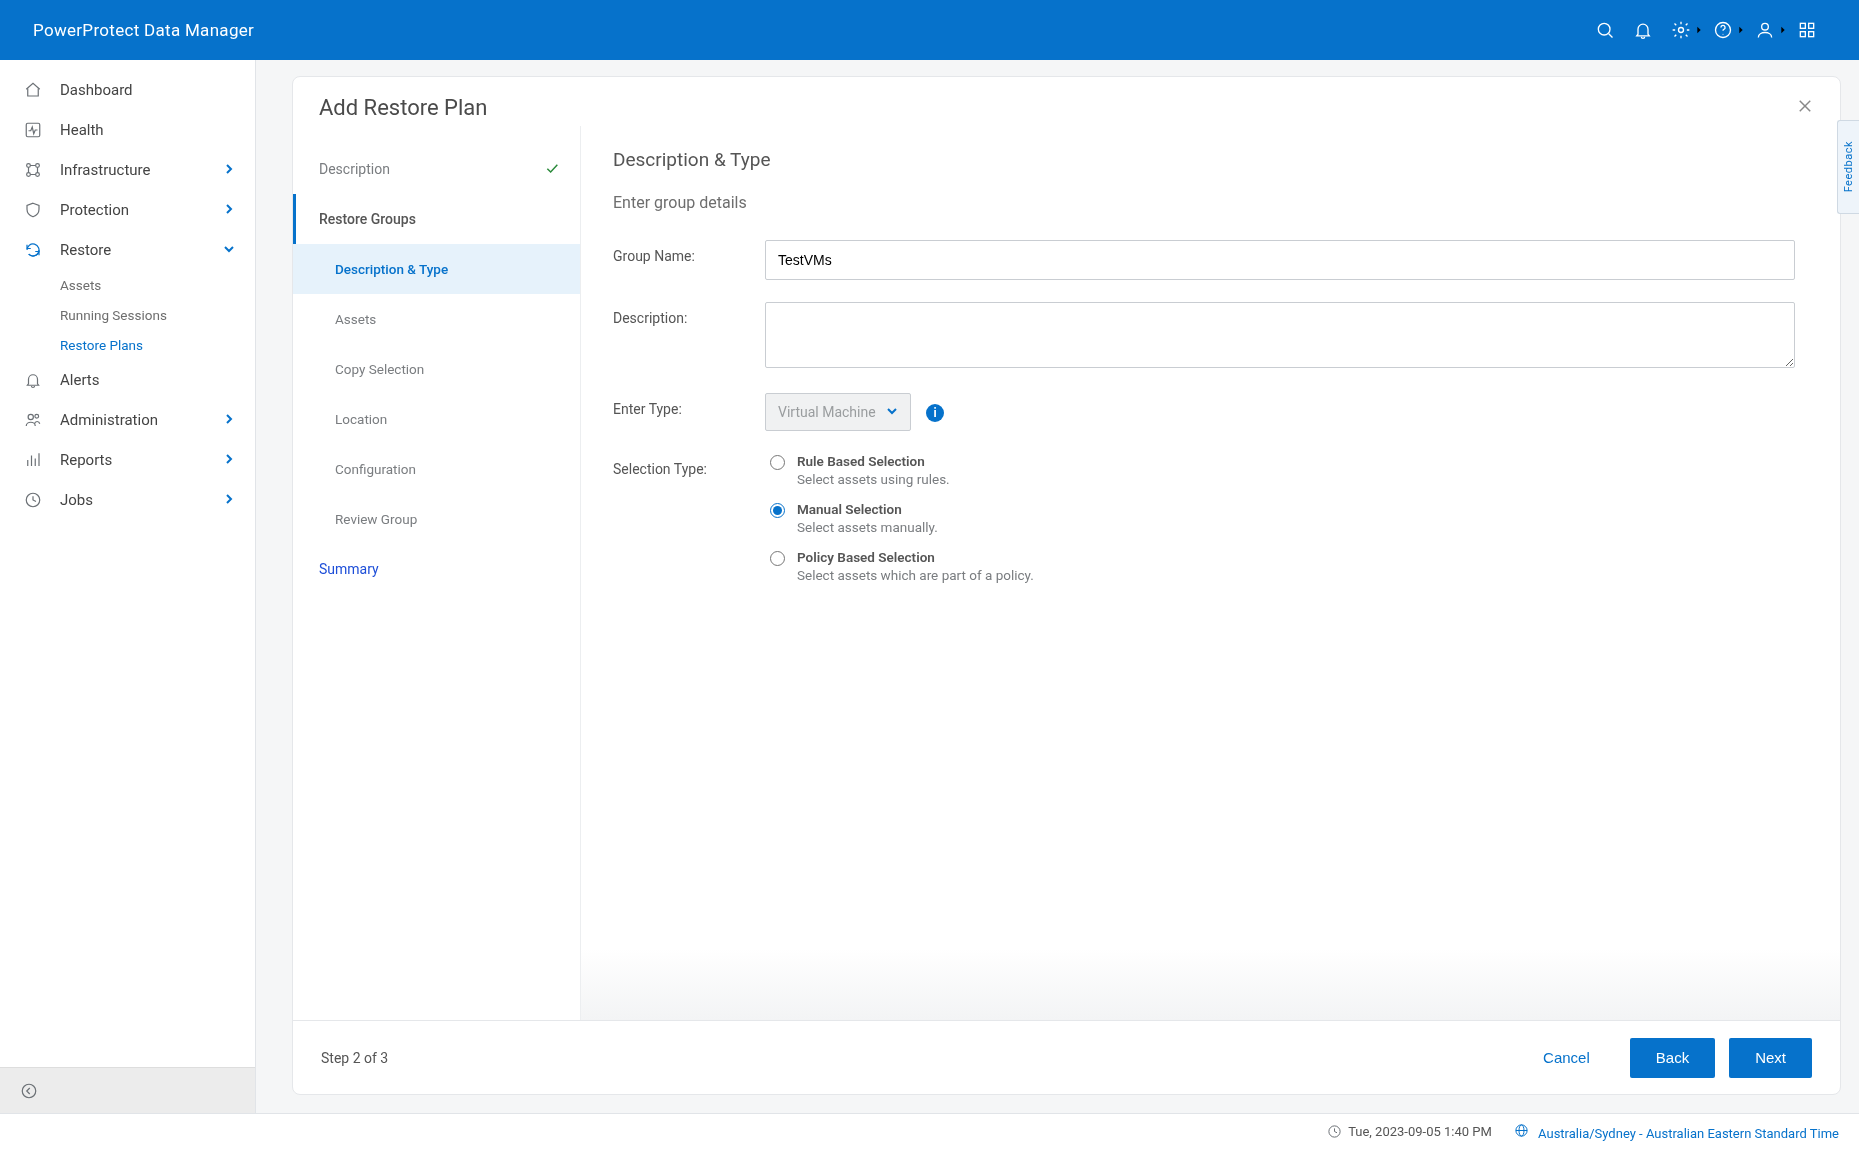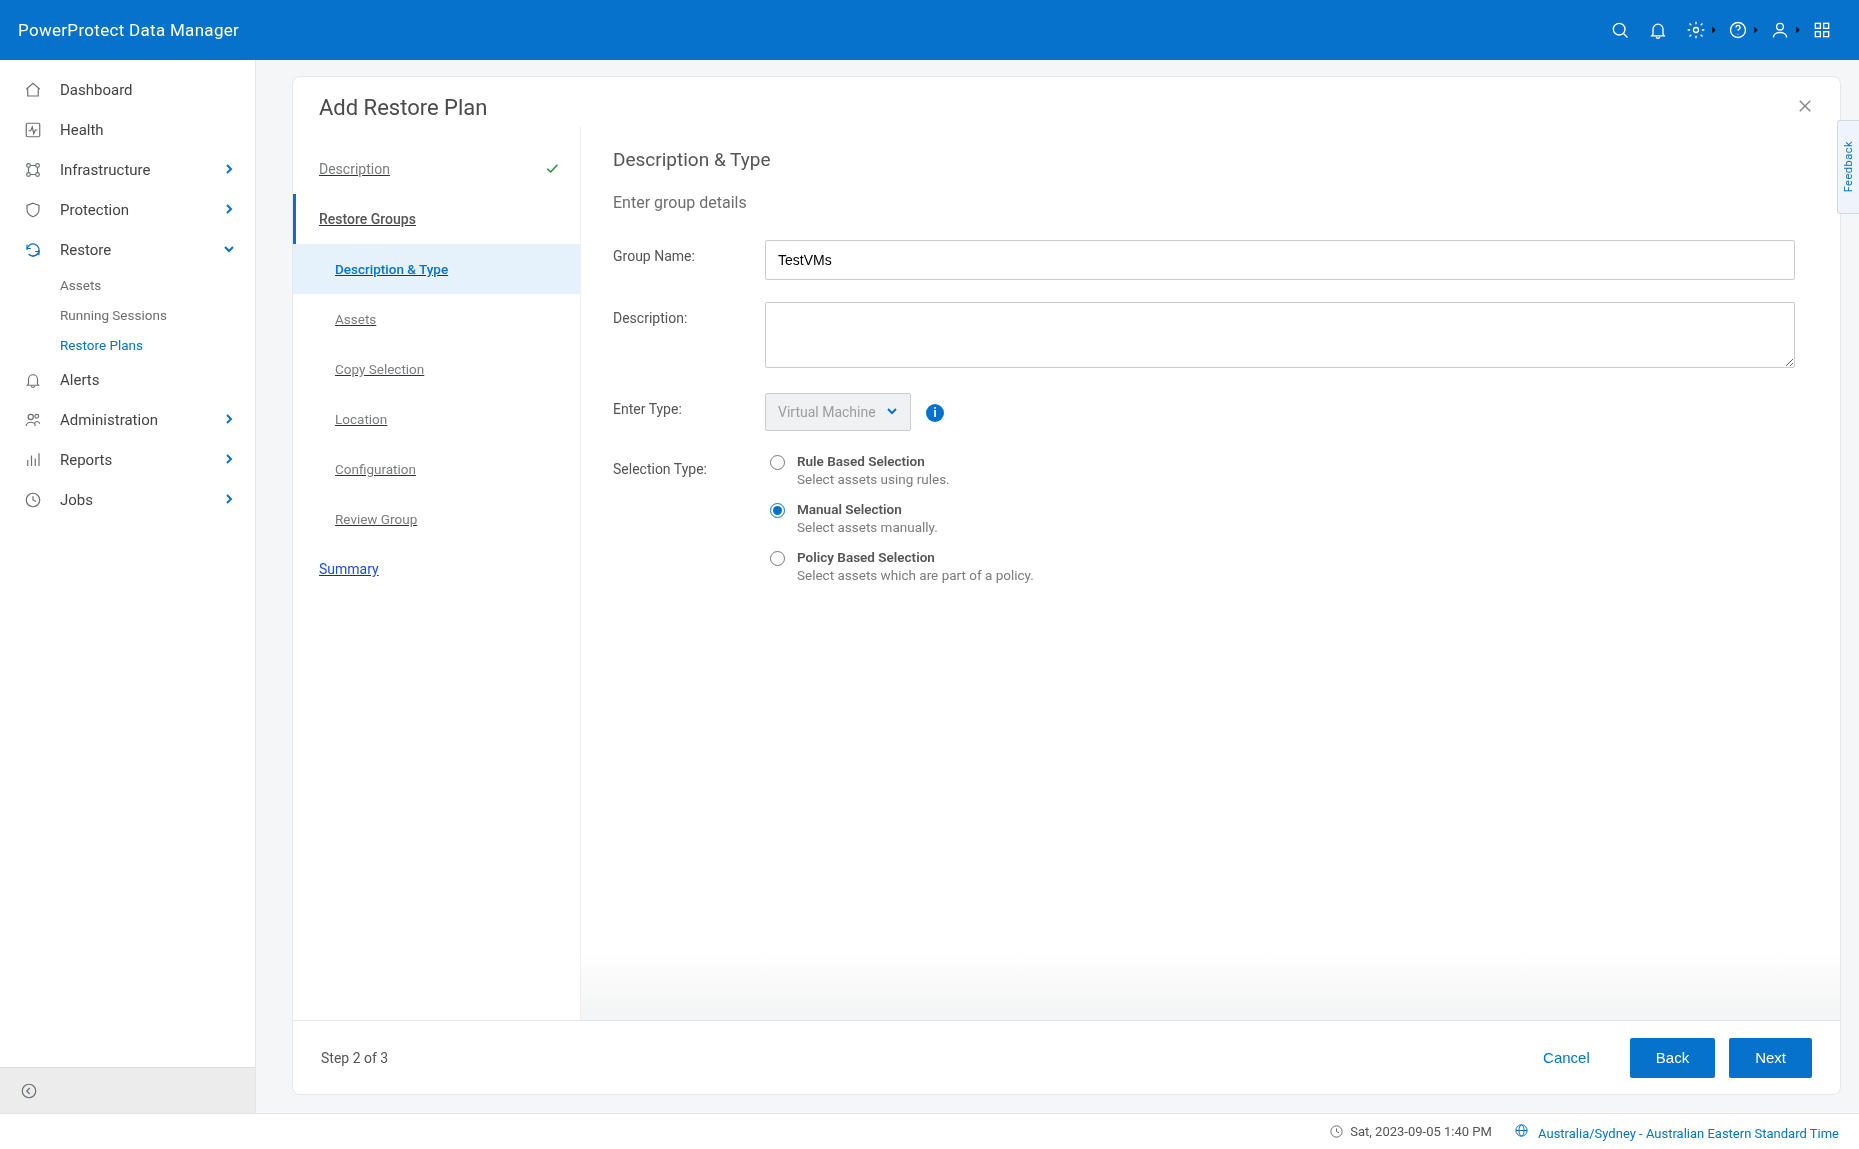--- a/index.html
+++ b/index.html
@@ -1,20 +1,20 @@
 <!DOCTYPE html>
 <html><head>
 <meta charset="utf-8">
 <style>
   * { box-sizing: border-box; }
   html, body { margin:0; padding:0; height:100%; font-family:"Segoe UI",Roboto,Arial,sans-serif; font-size:14px; color:#333; background:#f5f6f7; }
   body { width:1859px; height:1149px; transform-origin:0 0; overflow:hidden; }
 
   
-  .app-header{height:60px;background:#0672CB;color:#fff;display:flex;align-items:center;padding:0 18px;justify-content:center;}
+  .app-header{height:60px;background:#0672CB;color:#fff;display:flex;align-items:center;padding:0 33px;justify-content:center;}
   .app-header .title{font-size:17px;font-weight:400;letter-spacing:.3px;}
   .app-header .spacer{flex:1;}
   .app-header .hicon{width:38px;height:38px;display:flex;align-items:center;justify-content:center;cursor:pointer;}
   .app-header .hicon svg{width:20px;height:20px;stroke:#fff;fill:none;stroke-width:1.6;}
   .caret-r{margin-left:-6px;}
   .caret-r svg{width:10px;height:10px;}
 
   
   .shell{display:flex;height:calc(100% - 60px - 36px);}
   .sidebar{width:256px;background:#fff;border-right:1px solid #e1e4e8;overflow-y:auto;position:relative;padding-top:10px;}
@@ -34,21 +34,21 @@
   .sidebar-footer svg{width:18px;height:18px;stroke:#6b7075;fill:none;stroke-width:1.6;}
 
   
   .panel{position:absolute;left:36px;right:18px;top:16px;bottom:18px;background:#fff;border:1px solid #e5e7ea;border-radius:8px;display:flex;flex-direction:column;}
   .panel-header{display:flex;align-items:center;padding:18px 26px 6px 26px;}
   .panel-header h1{margin:0;font-size:22px;font-weight:400;color:#4a4a4a;}
   .panel-header .close{margin-left:auto;cursor:pointer;}
   .panel-header .close svg{width:18px;height:18px;stroke:#888;stroke-width:2;fill:none;}
 
   .panel-body{flex:1;display:flex;overflow:hidden;}
-  .wizard-nav{width:288px;border-right:1px solid #eceef0;padding-top:18px;text-decoration:underline;}
+  .wizard-nav{width:288px;border-right:1px solid #eceef0;padding-top:18px;}
   .wstep{display:flex;align-items:center;height:50px;padding:0 20px 0 26px;color:#1d4ed8;font-size:14px;cursor:pointer;}
   .wstep.done{color:#7a7d80;}
   .wstep .chk{margin-left:auto;}
   .wstep .chk svg{width:16px;height:16px;stroke:#2a8a3a;fill:none;stroke-width:2.2;}
   .wstep.current{color:#555;font-weight:500;border-left:3px solid #0672CB;padding-left:23px;}
   .wsub{height:50px;display:flex;align-items:center;padding-left:42px;font-size:13.5px;color:#7a7d80;cursor:pointer;}
   .wsub.active{background:#e6f2fb;color:#0672CB;font-weight:500;}
 
   .form-area{flex:1;padding:22px 32px;overflow:auto;background:#fff; background:linear-gradient(#fff,#fff 92%,#f3f4f5);}
   .form-area h2{margin:0 0 22px 0;font-size:19px;font-weight:400;color:#555;}
@@ -382,21 +382,21 @@
 </div>
 
 <div class="statusbar">
   <span class="spacer"></span>
   <span class="sicon">
       <svg viewBox="0 0 24 24">
         <circle cx="12" cy="12" r="9"></circle>
         <polyline points="12,7 12,12 16,14"></polyline>
       </svg>
     </span>
-  <span>Sat, 2023-09-05 1:40 PM</span>
+  <span>Tue, 2023-09-05 1:40 PM</span>
   <span class="tz">
     <span class="sicon">
         <svg viewBox="0 0 24 24">
           <circle cx="12" cy="12" r="9"></circle>
           <ellipse cx="12" cy="12" rx="4" ry="9"></ellipse>
           <line x1="3" y1="12" x2="21" y2="12"></line>
         </svg>
       </span>
     <span>Australia/Sydney - Australian Eastern Standard Time</span>
   </span>

